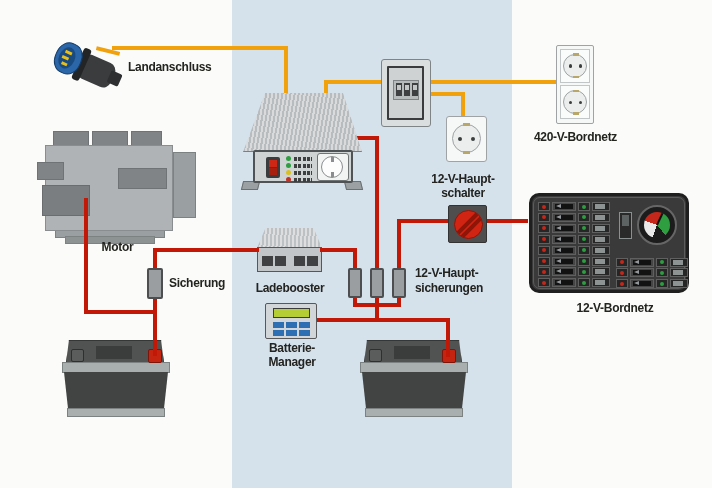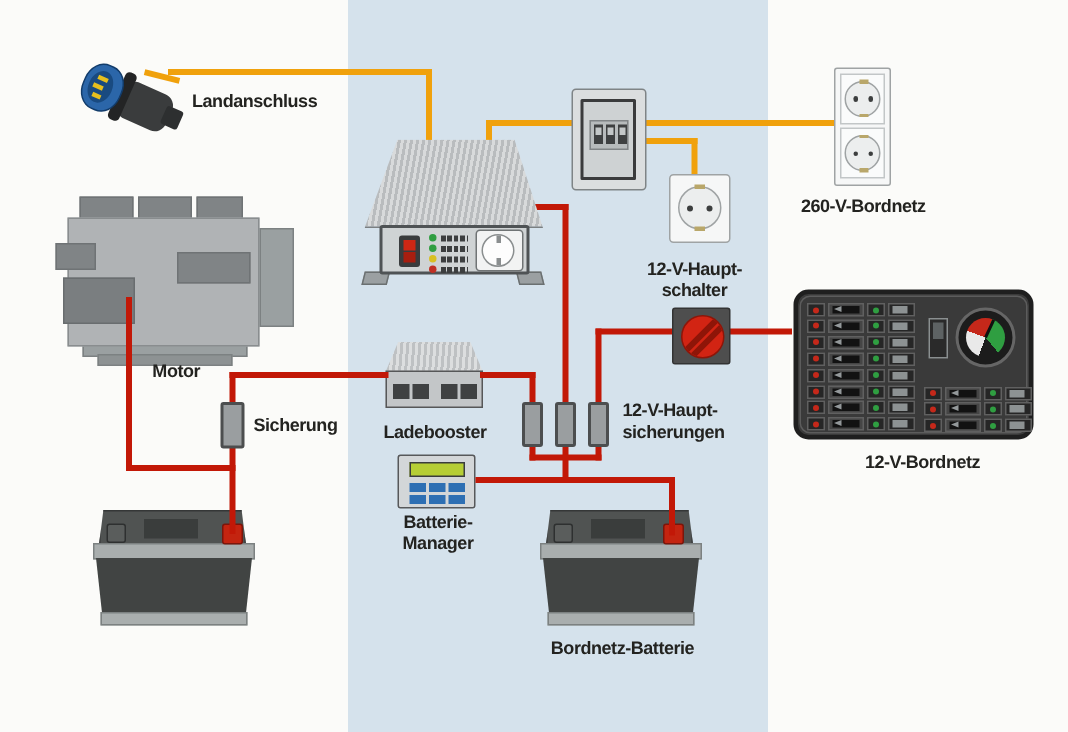--- a/index.html
+++ b/index.html
@@ -105,21 +105,21 @@
       <div class="abs" style="left:12px;top:26px;width:6px;height:2.5px;background:#b9a76a;"></div>
     </div>
     <div class="abs" style="left:2.5px;top:39px;width:30px;height:34px;border:1px solid #c2c6c7;background:#fafbfb;">
       <div class="abs" style="left:2.5px;top:4px;width:24px;height:24px;background:#eceeee;border:1.5px solid #9fa3a4;border-radius:50%;"></div>
       <div class="abs" style="left:8px;top:14.5px;width:3.5px;height:3.5px;background:#3c3e3e;border-radius:50%;"></div>
       <div class="abs" style="left:18px;top:14.5px;width:3.5px;height:3.5px;background:#3c3e3e;border-radius:50%;"></div>
       <div class="abs" style="left:12px;top:3.5px;width:6px;height:2.5px;background:#b9a76a;"></div>
       <div class="abs" style="left:12px;top:26px;width:6px;height:2.5px;background:#b9a76a;"></div>
     </div>
   </div>
-  <div class="lbl c" style="left:528px;top:130px;width:95px;">260-V-Bordnetz</div>
+  <div class="lbl c" style="left:528px;top:130px;width:95px;">420-V-Bordnetz</div>
 
   <div class="abs over ribs" style="left:243px;top:93px;width:119px;height:59px;clip-path:polygon(18.5% 0,84% 0,100% 100%,0 100%);border-bottom:1px solid #7b7f81;"></div>
   <div class="abs over" style="left:253px;top:150px;width:100px;height:33px;background:#cfd3d4;border:2px solid #4f5355;border-radius:2px;">
     <div class="abs" style="left:11px;top:5px;width:14px;height:21px;background:#3a3c3d;border-radius:2px;">
       <div class="abs" style="left:3px;top:3px;width:8px;height:7px;background:#cf2715;"></div>
       <div class="abs" style="left:3px;top:11px;width:8px;height:7px;background:#a81e0f;"></div>
     </div>
     <div class="abs" style="left:31px;top:4px;width:5px;height:5px;border-radius:50%;background:#2f9e41;"></div>
     <div class="abs" style="left:31px;top:11px;width:5px;height:5px;border-radius:50%;background:#2f9e41;"></div>
     <div class="abs" style="left:31px;top:18px;width:5px;height:5px;border-radius:50%;background:#d8c022;"></div>
@@ -208,21 +208,20 @@
 
   <div class="abs comp" style="left:358px;top:336px;width:112px;height:84px;">
     <div class="battery-part" style="left:6px;top:4px;width:98px;height:23px;background:#505352;border:1px solid #353737;clip-path:polygon(3% 0,97% 0,100% 100%,0 100%);"></div>
     <div class="battery-part" style="left:36px;top:10px;width:36px;height:13px;background:#3a3d3c;"></div>
     <div class="battery-part" style="left:11px;top:13px;width:13px;height:13px;background:#5a5d5c;border:1px solid #2e3030;border-radius:2px;"></div>
     <div class="battery-part" style="left:84px;top:13px;width:14px;height:14px;background:#c42410;border:1px solid #7c150a;border-radius:2px;z-index:3;"></div>
     <div class="battery-part" style="left:2px;top:26px;width:108px;height:11px;background:#a9aeae;border:1px solid #7c8181;"></div>
     <div class="battery-part" style="left:4px;top:36px;width:104px;height:38px;background:#414443;clip-path:polygon(0 0,100% 0,96% 100%,4% 100%);"></div>
     <div class="battery-part" style="left:7px;top:72px;width:98px;height:9px;background:#a9aeae;border:1px solid #7c8181;"></div>
   </div>
-  <div class="lbl c" style="left:360px;top:425px;width:110px;">Bordnetz-Batterie</div>
 
   <div class="abs comp" style="left:529px;top:193px;width:160px;height:100px;background:#3a3a3a;border:3px solid #1f1f1f;border-radius:10px;">
     <div class="abs" style="left:1px;top:1px;width:152px;height:92px;border:1px solid #5c5c5c;border-radius:7px;"></div>
     <div id="panel-rows">
         <div class="row" style="left: 6px; top: 6px;">
           <div class="cell c-led">
             <div class="led" style="background:#c5281a;"></div>
           </div>
           <div class="cell c-rk">
             <div class="rk"></div>

